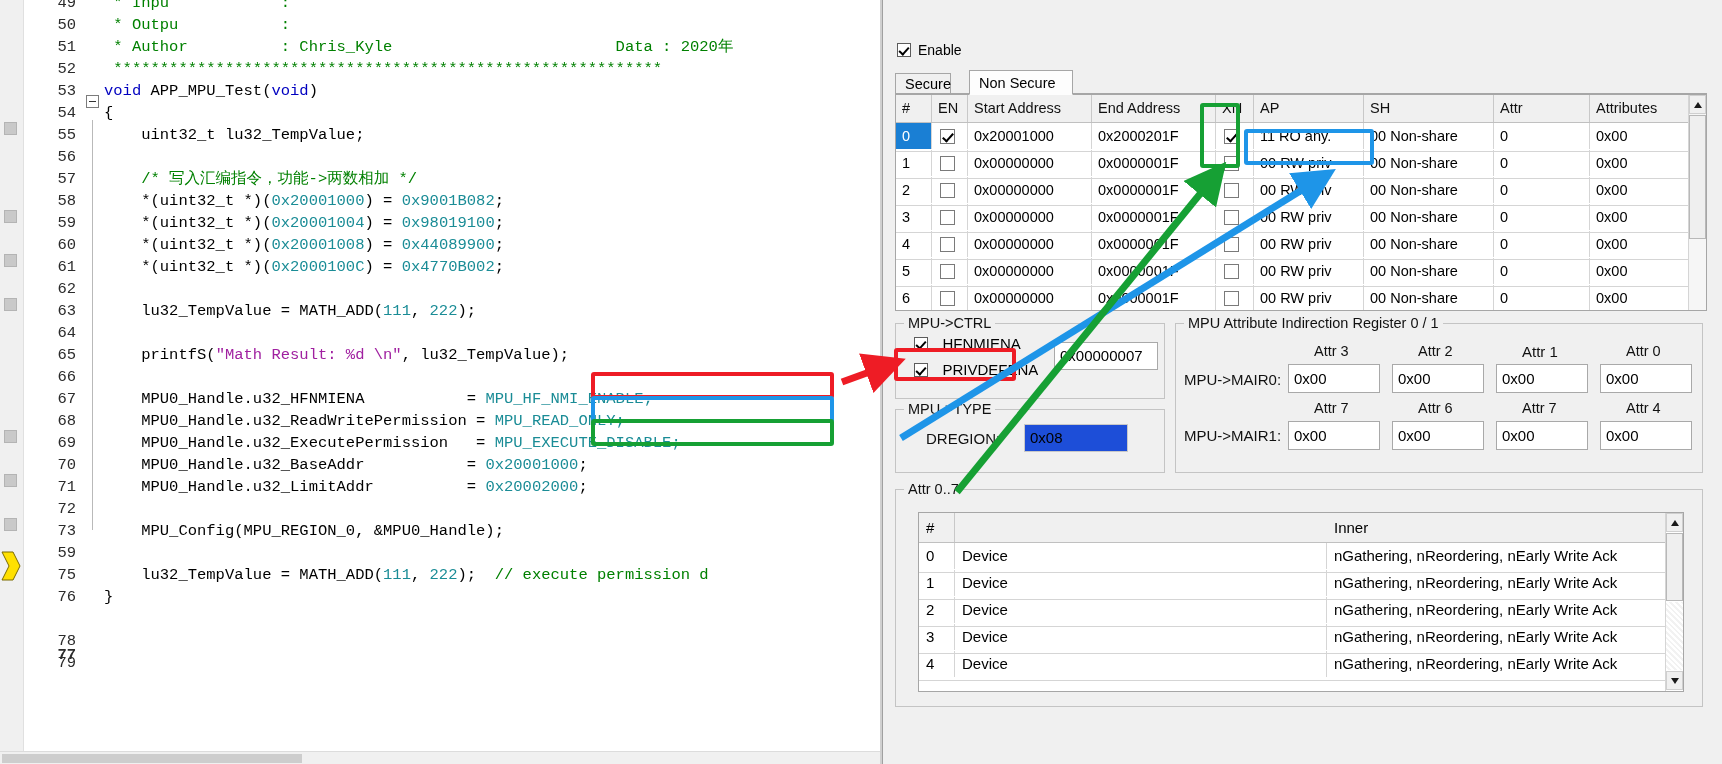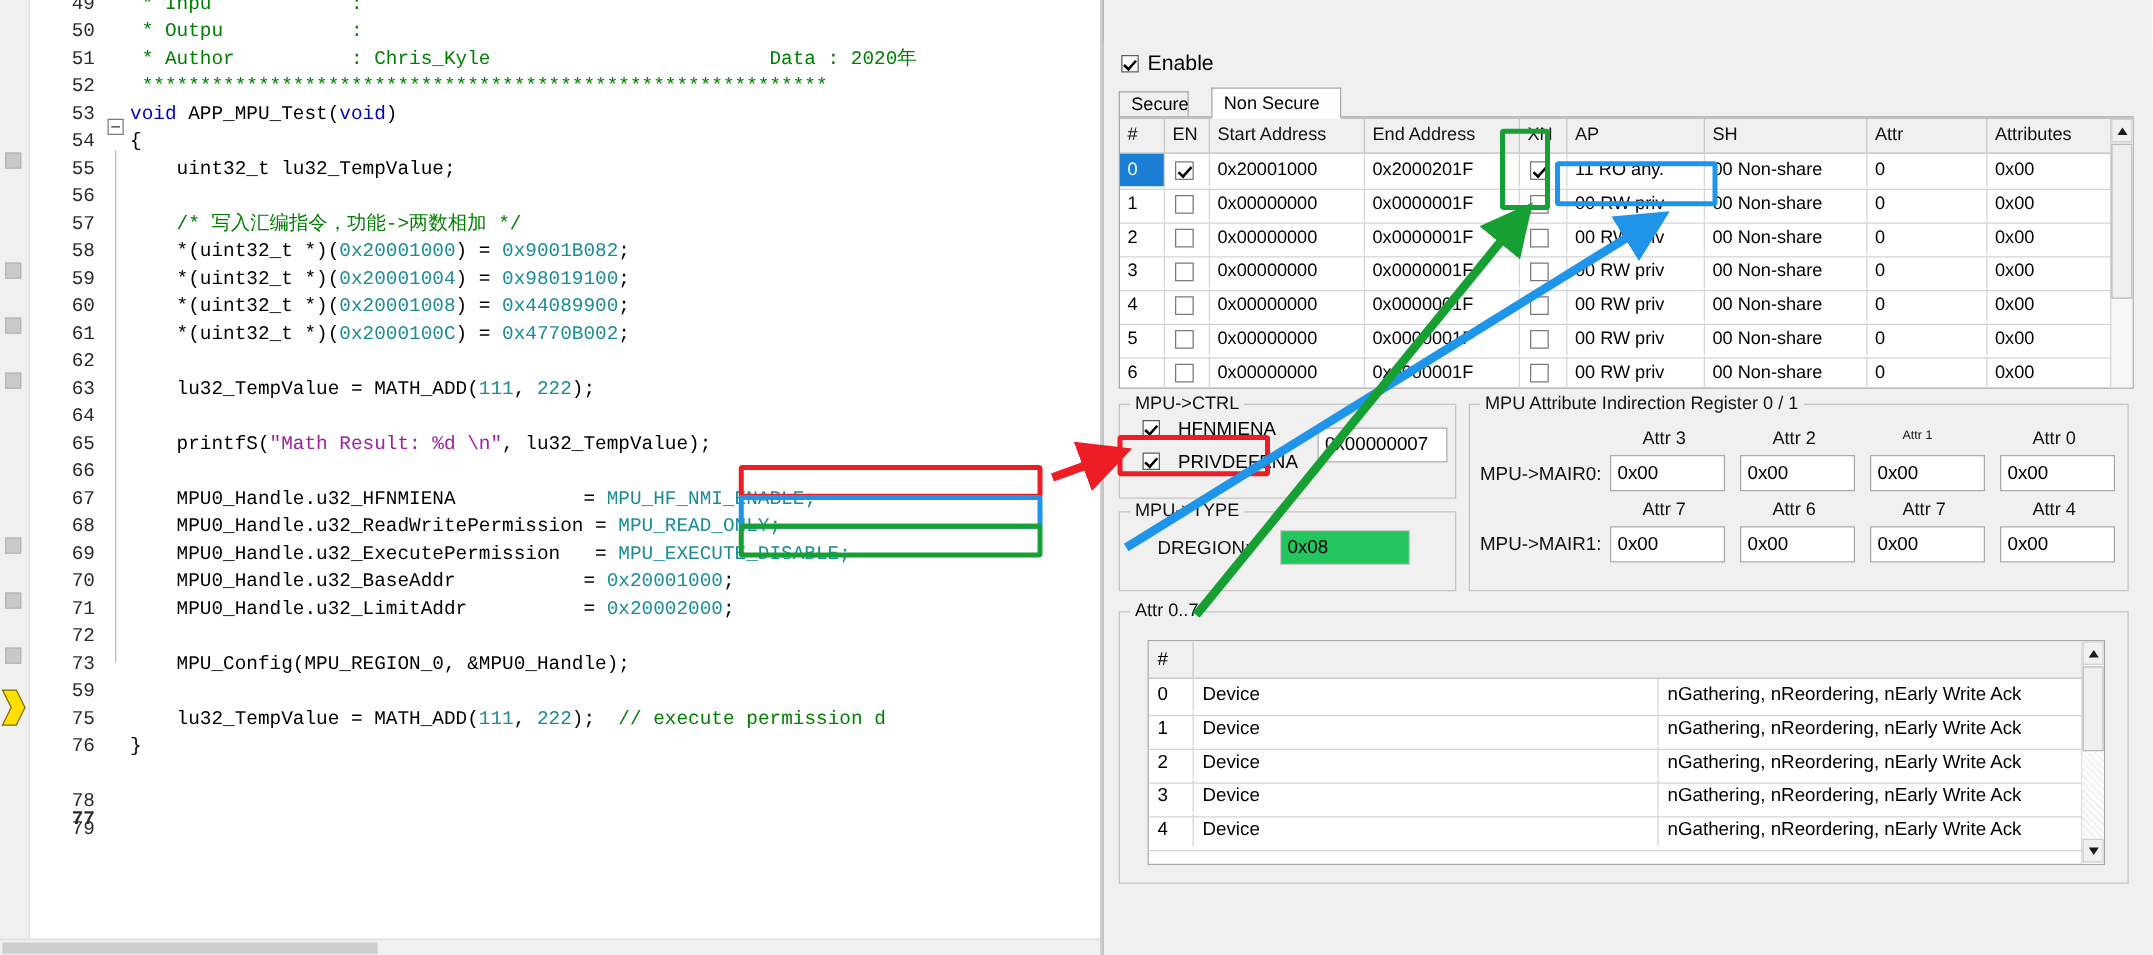--- a/index.html
+++ b/index.html
@@ -101,21 +101,21 @@
   .cbx {
     display: inline-block; width: 14px; height: 14px;
     border: 1px solid #5c5c5c; background: #fff; position: relative;
     vertical-align: -2px;
   }
   .cbx.on:after {
     content: ""; position: absolute; left: 3px; top: 1px;
     width: 4px; height: 8px; border: solid #000;
     border-width: 0 2px 2px 0; transform: rotate(42deg);
   }
-  #enable-label { font-size: 17px; margin-left: 7px; }
+  #enable-label { font-size: 14px; margin-left: 7px; }
 
   
   #tabs { position: absolute; left: 12px; top: 36px; width: 810px; height: 24px; }
   .tab {
     position: absolute; top: 3px; height: 21px; padding: 2px 9px 0 9px;
     font-size: 14.5px; background: #f0f0f0; border: 1px solid #a6a6a6;
     border-bottom: none;
   }
   .tab.active {
     top: 0; height: 25px; background: #fdfdfd; z-index: 3; padding-top: 4px;
@@ -179,21 +179,21 @@
   }
   .glabel {
     position: absolute; top: -9px; left: 8px; background: #f0f0f0;
     padding: 0 4px; font-size: 14.5px; color: #111;
   }
   .tfield {
     position: absolute; background: #fff; border: 1px solid #a9a9a9;
     font-size: 15px; line-height: 24px; padding-left: 5px; color: #000;
     overflow: hidden; white-space: nowrap;
   }
-  .tfield.ro { background: #22c55e; border: 1px solid #c8c8c8; }
+  .tfield.ro { background: #1d4ed8; border: 1px solid #c8c8c8; }
   .stxt { position: absolute; font-size: 15px; color: #111; white-space: nowrap; }
 
   
   #atable {
     position: absolute; left: 22px; top: 22px; width: 766px; height: 180px;
     background: #fff; border: 1px solid #a6a6a6; overflow: hidden;
   }
   #atable-head {
     position: absolute; left: 0; top: 0; width: 766px; height: 30px;
     background: #f0f0f0; border-bottom: 1px solid #c0c0c0;
@@ -452,21 +452,21 @@
         <span class="stxt" style="left:30px;top:20px">DREGION:</span>
         <div class="tfield ro" style="left:128px;top:14px;width:104px;height:28px;line-height:26px">0x08</div>
       </div>
 
       <div class="gbox" style="left:292px;top:289px;width:528px;height:150px">
         <span class="glabel">MPU Attribute Indirection Register 0 / 1</span>
 
         <span class="stxt" style="left:8px;top:47px">MPU-&gt;MAIR0:</span>
         <span class="stxt" style="left:138px;top:19px;font-size:14.5px">Attr 3</span>
         <span class="stxt" style="left:242px;top:19px;font-size:14.5px">Attr 2</span>
-        <span class="stxt" style="left:346px;top:19px;font-size:10px">Attr 1</span>
+        <span class="stxt" style="left:346px;top:19px;font-size:15px">Attr 1</span>
         <span class="stxt" style="left:450px;top:19px;font-size:14.5px">Attr 0</span>
         <div class="tfield" style="left:112px;top:40px;width:92px;height:29px;line-height:27px">0x00</div>
         <div class="tfield" style="left:216px;top:40px;width:92px;height:29px;line-height:27px">0x00</div>
         <div class="tfield" style="left:320px;top:40px;width:92px;height:29px;line-height:27px">0x00</div>
         <div class="tfield" style="left:424px;top:40px;width:92px;height:29px;line-height:27px">0x00</div>
 
         <span class="stxt" style="left:8px;top:103px">MPU-&gt;MAIR1:</span>
         <span class="stxt" style="left:138px;top:76px;font-size:14.5px">Attr 7</span>
         <span class="stxt" style="left:242px;top:76px;font-size:14.5px">Attr 6</span>
         <span class="stxt" style="left:346px;top:76px;font-size:14.5px">Attr 7</span>
@@ -475,20 +475,21 @@
         <div class="tfield" style="left:216px;top:97px;width:92px;height:29px;line-height:27px">0x00</div>
         <div class="tfield" style="left:320px;top:97px;width:92px;height:29px;line-height:27px">0x00</div>
         <div class="tfield" style="left:424px;top:97px;width:92px;height:29px;line-height:27px">0x00</div>
       </div>
 
       <div class="gbox" style="left:12px;top:455px;width:808px;height:218px">
         <span class="glabel">Attr 0..7</span>
         <div id="atable">
           <div id="atable-head">
             <div class="ah" style="left:0;width:36px">#</div>
+            <div class="ah" style="left:408px;width:340px;border-right:none">Inner</div>
           </div>
           <div id="atable-rows">
               <div class="arow" style="top: 30px;">
                 <div class="ac" style="left: 0px; width: 36px; height: 26px; line-height: 26px;">0</div>
                 <div class="ac" style="left: 36px; width: 372px; height: 26px; line-height: 26px;">Device</div>
                 <div class="ac" style="left: 408px; width: 340px; height: 26px; line-height: 26px;">nGathering, nReordering, nEarly Write Ack</div>
               </div>
               <div class="arow" style="top: 57px;">
                 <div class="ac" style="left: 0px; width: 36px; height: 26px; line-height: 26px;">1</div>
                 <div class="ac" style="left: 36px; width: 372px; height: 26px; line-height: 26px;">Device</div>

